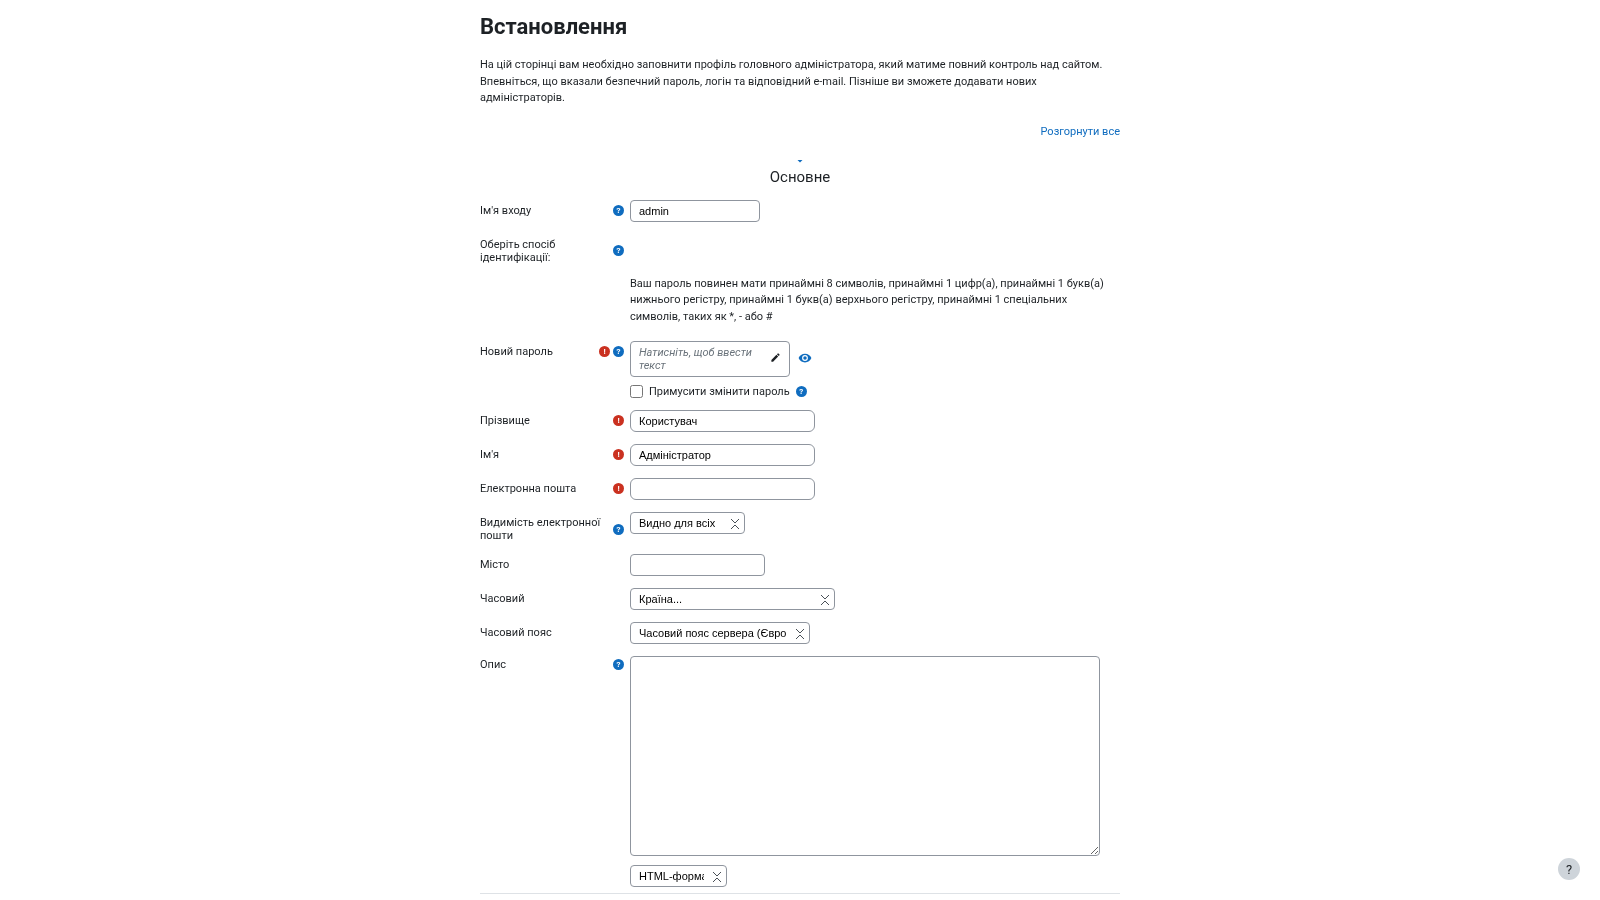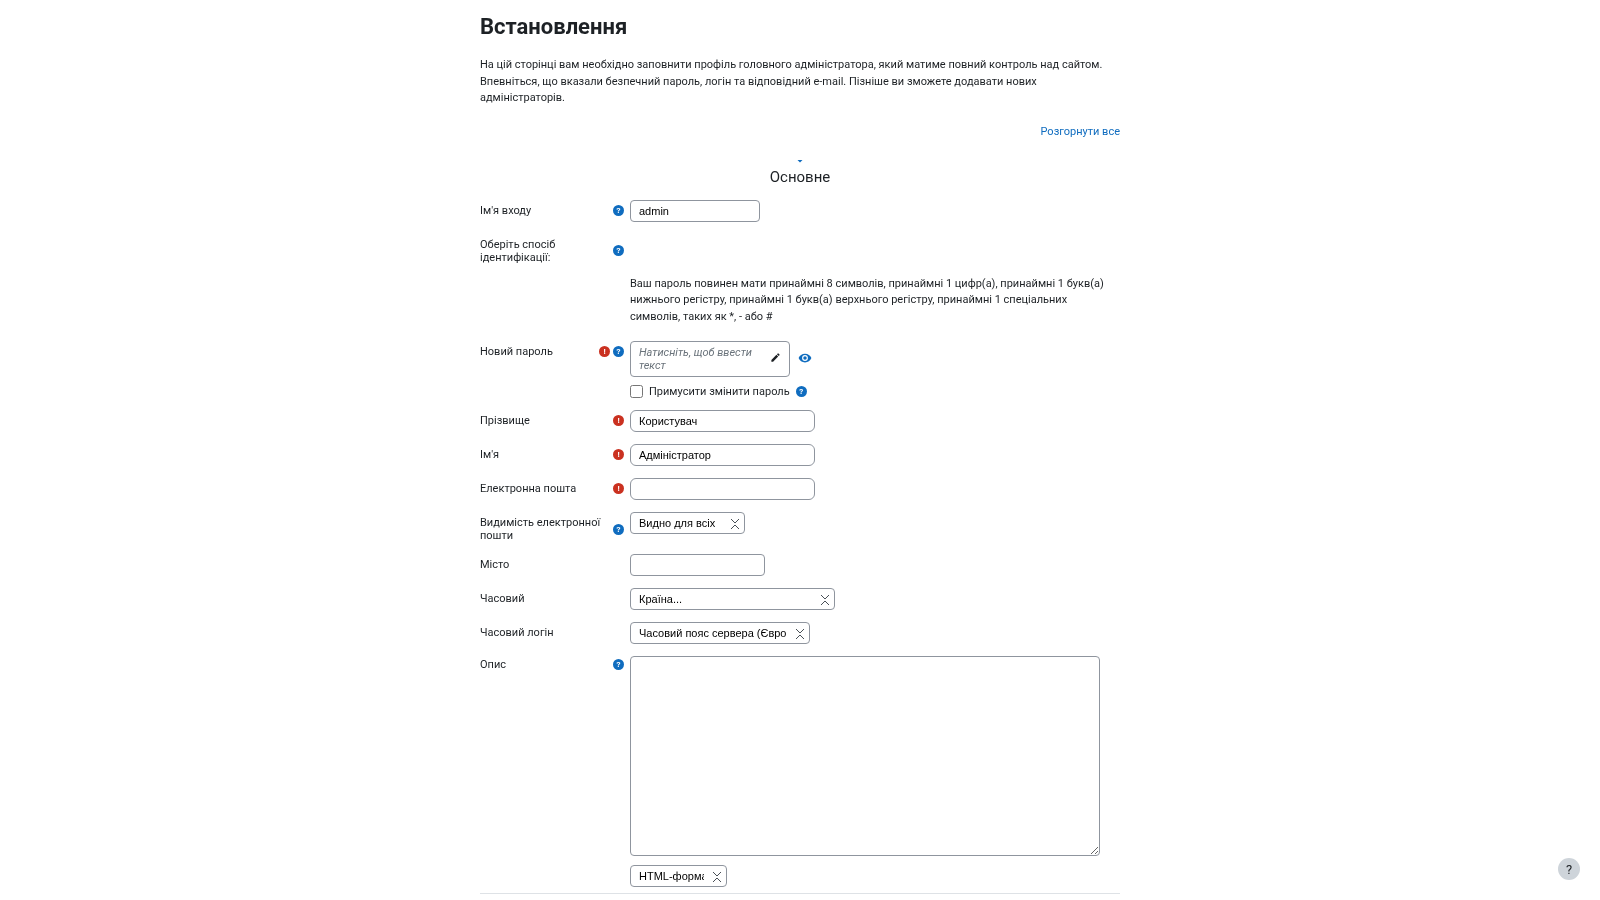--- a/index.html
+++ b/index.html
@@ -195,21 +195,21 @@
         <span class="sel-wrap">
           <select class="sel" style="width:205px;">
             <option>Країна...</option>
           </select>
         </span>
       </div>
     </div>
 
     <div class="row">
       <div class="lbl">
-        <span class="lbl-text">Часовий логін</span>
+        <span class="lbl-text">Часовий пояс</span>
         <span class="lbl-icons"></span>
       </div>
       <div class="ctl">
         <span class="sel-wrap">
           <select class="sel" style="width:180px;">
             <option>Часовий пояс сервера (Європа/Лондон)</option>
           </select>
         </span>
       </div>
     </div>

